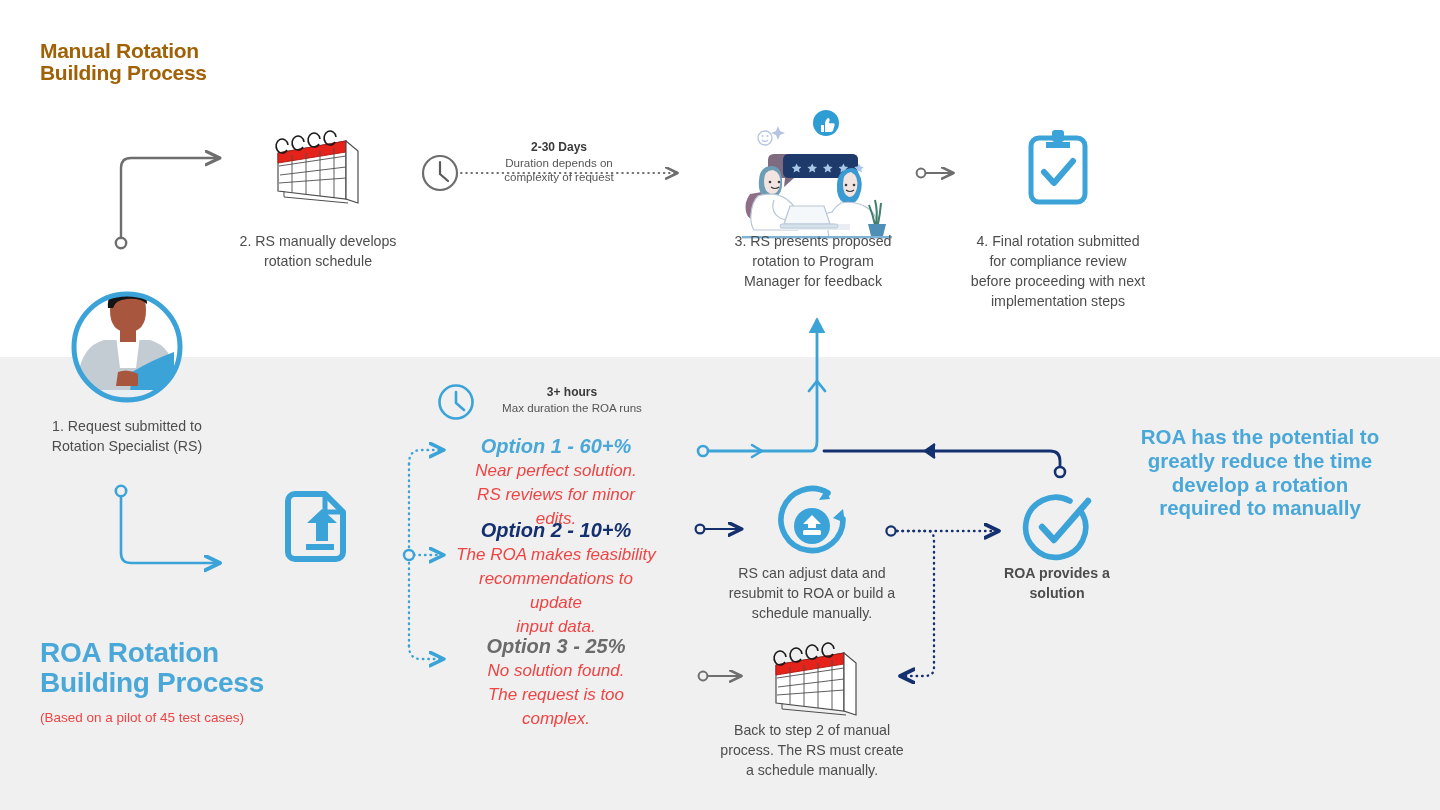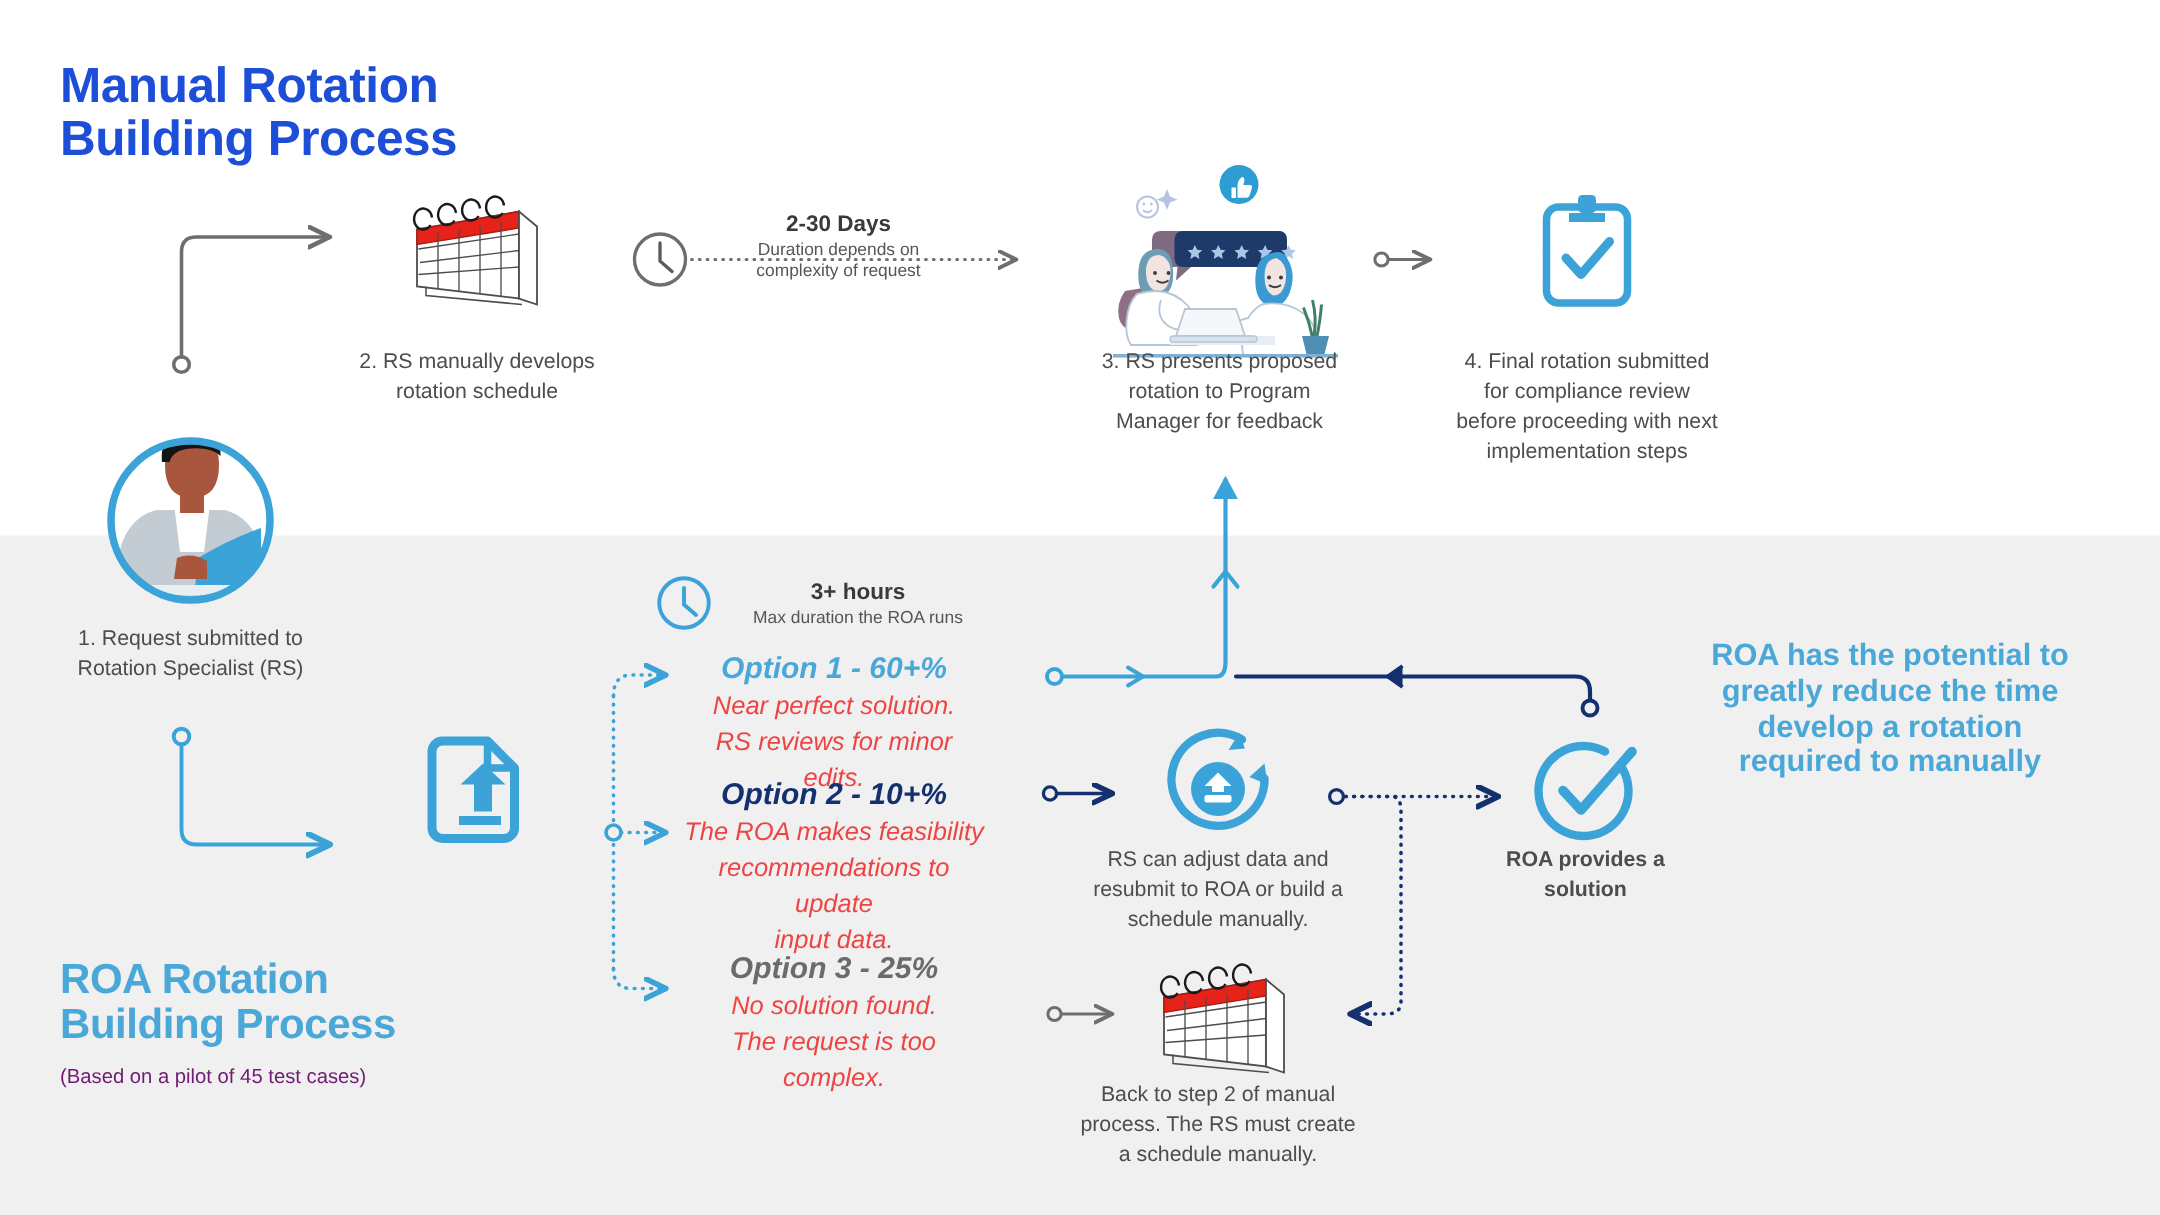--- a/index.html
+++ b/index.html
@@ -19,40 +19,40 @@
 
   svg.layer {
     position: absolute; left: 0; top: 0; width: 1440px; height: 810px;
     pointer-events: none;
   }
 
   .abs { position: absolute; }
 
   .title-manual {
     left: 40px; top: 40px;
-    font-size: 33px; font-weight: bold; line-height: 1.05;
-    color: #1d4ed8; letter-spacing: -0.3px;
+    font-size: 21px; font-weight: bold; line-height: 1.05;
+    color: #a16207; letter-spacing: -0.3px;
   }
   .title-roa {
     left: 40px; top: 638px;
     font-size: 28px; font-weight: bold; line-height: 1.06;
     color: #4aa8d8; letter-spacing: -0.3px;
   }
   .title-roa-sub {
     left: 40px; top: 710px;
-    font-size: 13.5px; color: #701a75;
+    font-size: 13.5px; color: #ef4444;
   }
 
   .caption {
     text-align: center; color: #4d4d4d;
     font-size: 14.2px; line-height: 1.42;
   }
 
   .dur-label { text-align: center; }
-  .dur-title { font-size: 15px; font-weight: bold; color: #3a3a3a; line-height: 1.3; }
+  .dur-title { font-size: 12px; font-weight: bold; color: #3a3a3a; line-height: 1.3; }
   .dur-sub { font-size: 11.6px; color: #555; line-height: 1.25; }
 
   .opt-block { text-align: center; font-style: italic; }
   .opt-head { font-size: 20px; font-weight: bold; line-height: 1.25; }
   .opt-1 .opt-head { color: #4aa8d8; }
   .opt-2 .opt-head { color: #14306e; }
   .opt-3 .opt-head { color: #6b6b6b; }
   .opt-body { font-size: 17px; color: #ef4444; line-height: 1.42; }
 
   .callout {

